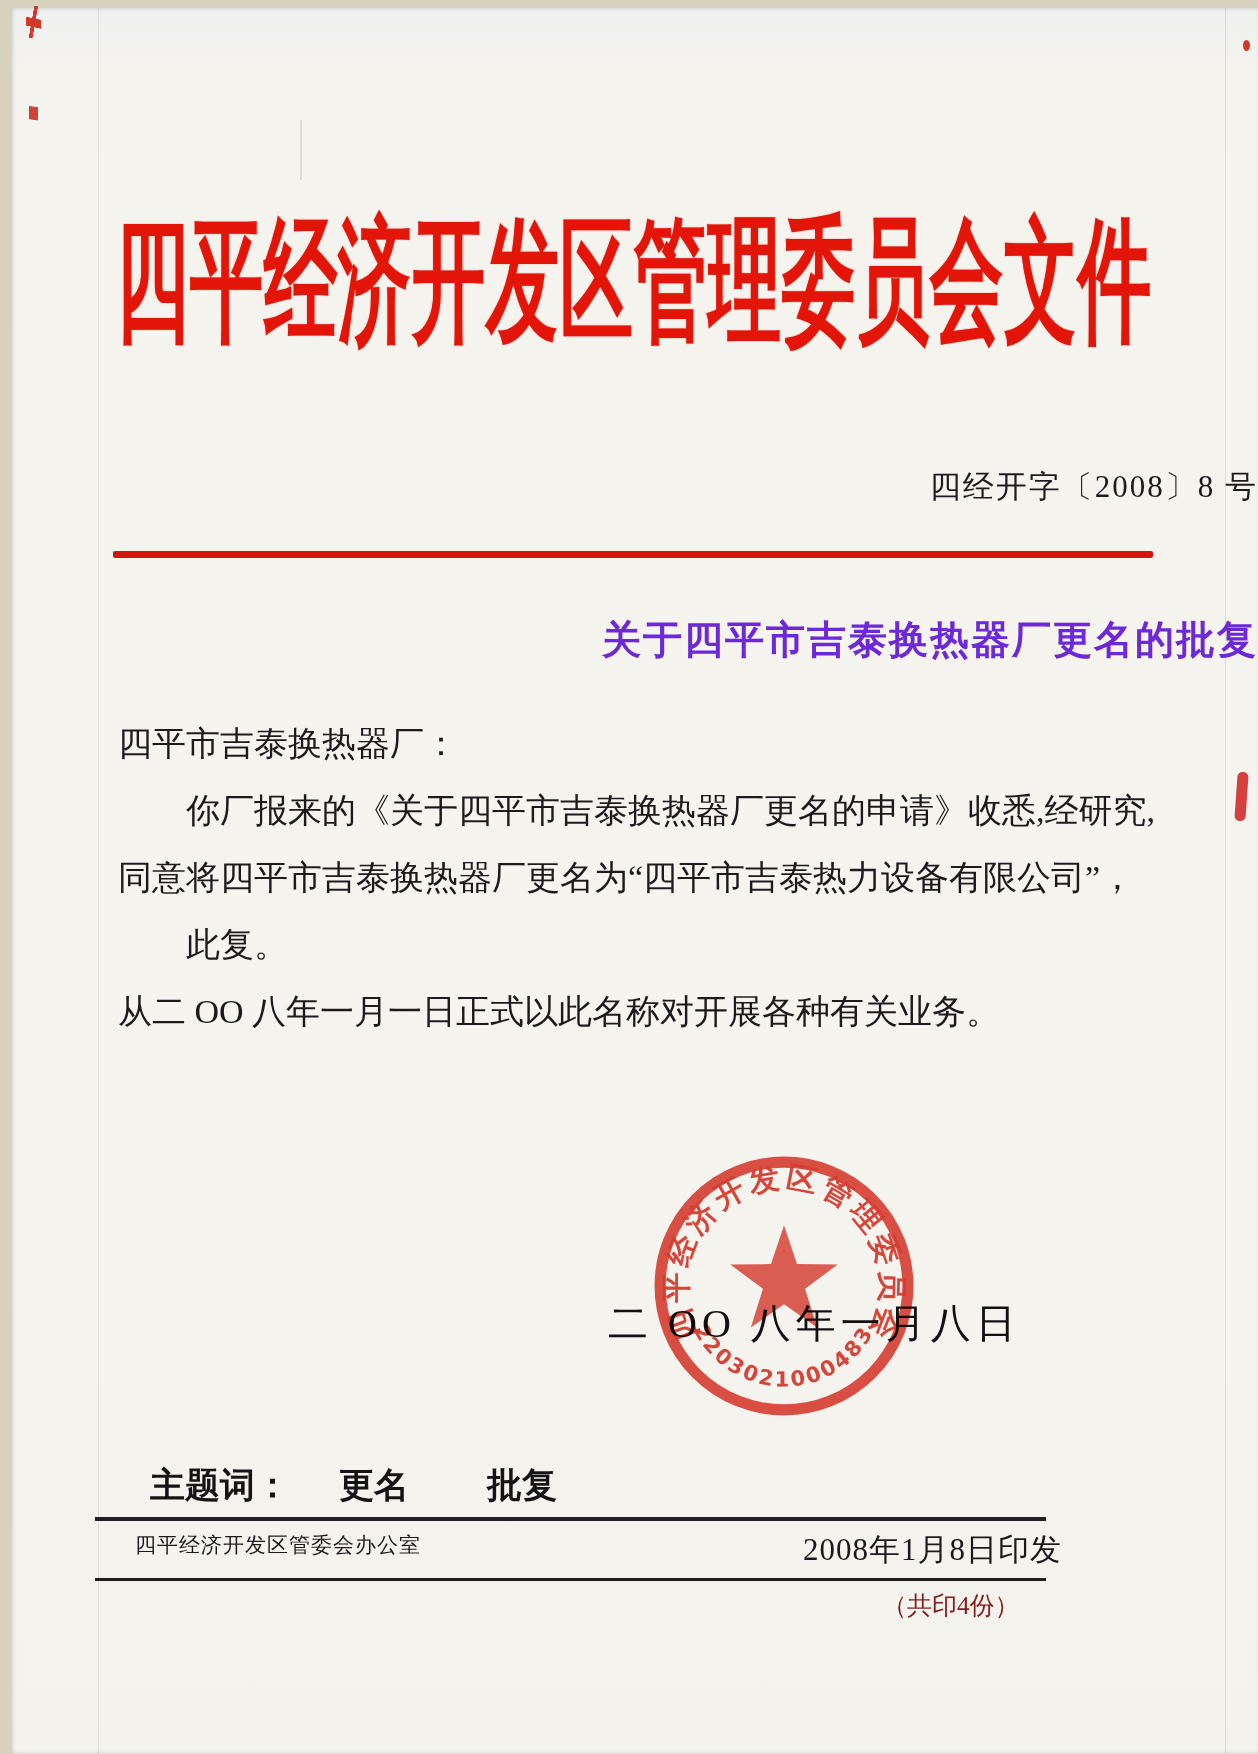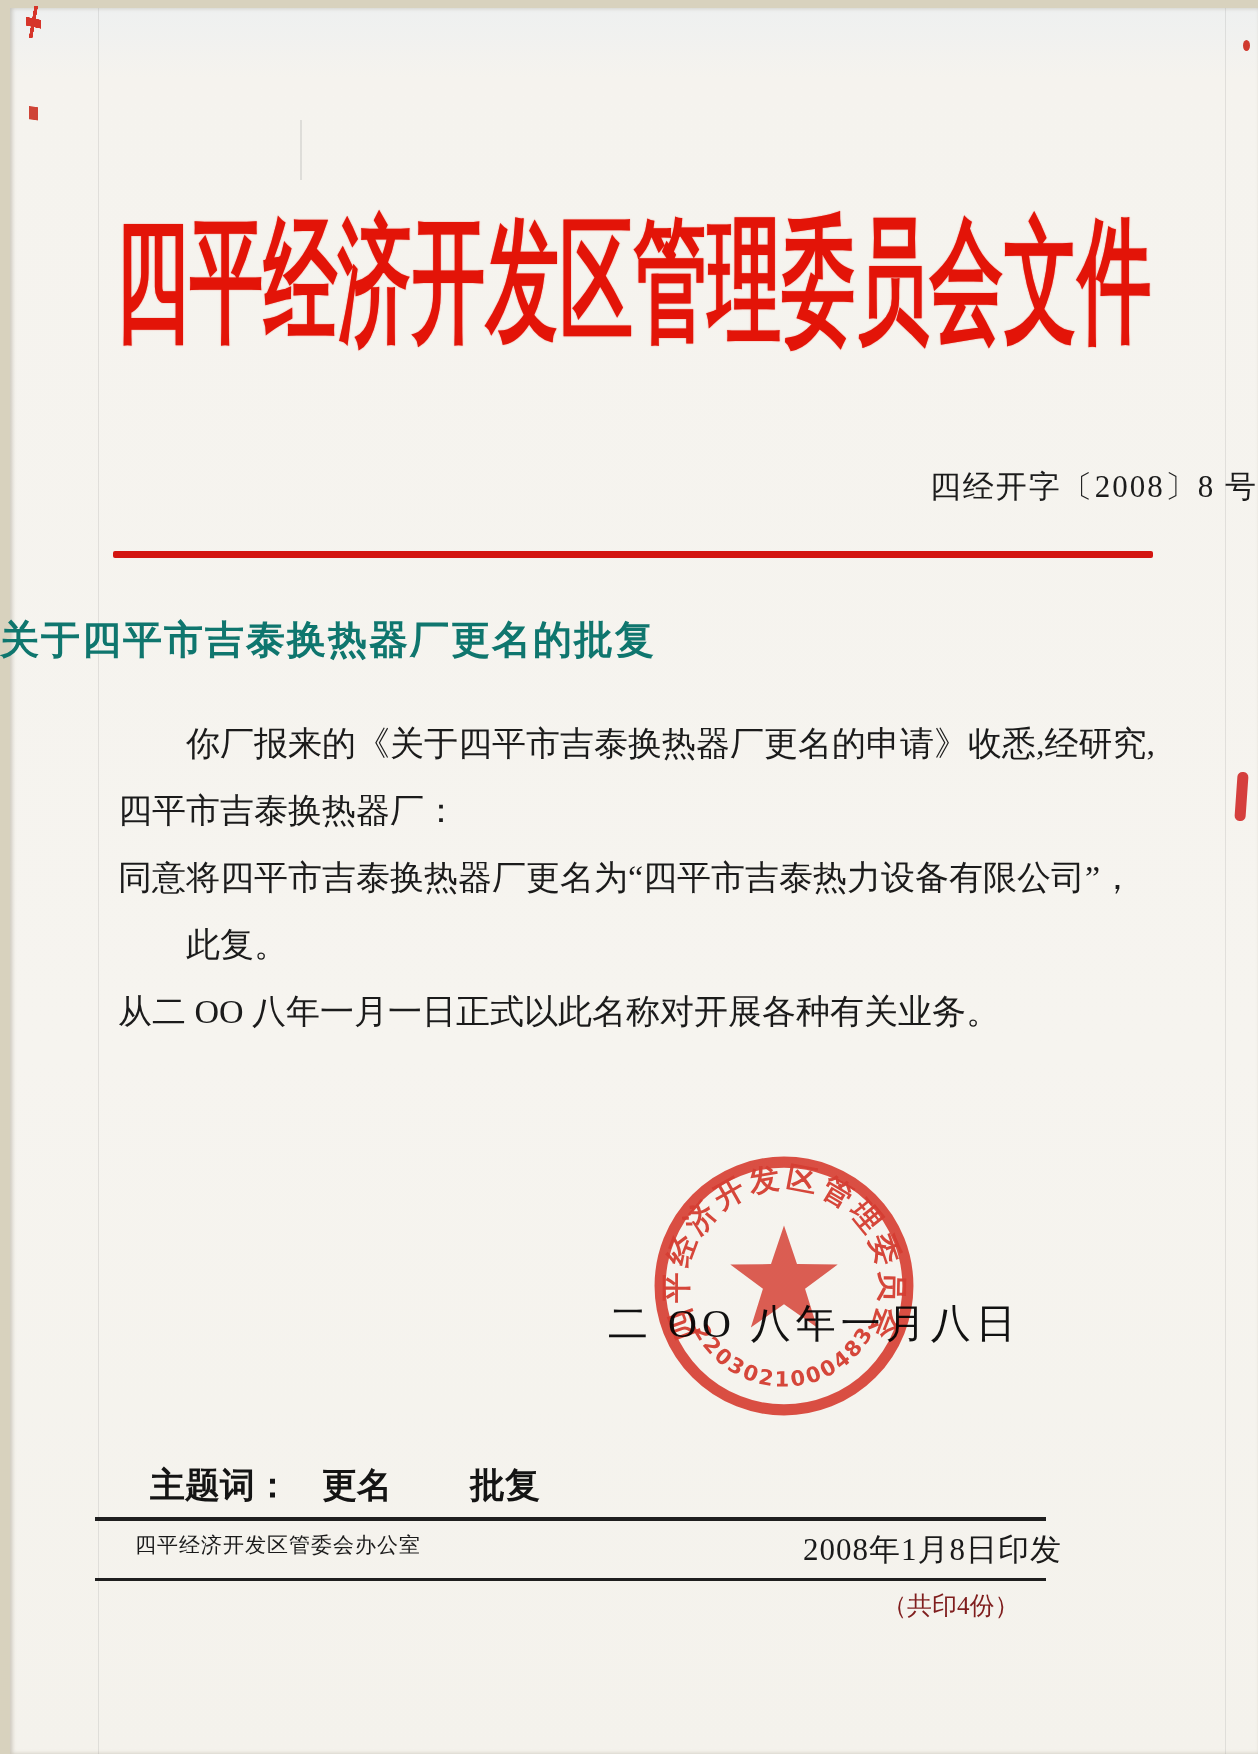--- a/index.html
+++ b/index.html
@@ -30,21 +30,21 @@
   .doc-number{
     position:absolute;left:0;width:1258px;top:466px;
     text-align:right;font-size:31px;color:#1c1c1c;letter-spacing:2px;
   }
   .red-rule{
     position:absolute;left:113px;top:551px;width:1040px;height:7px;
     background:#d31510;border-radius:2px;
   }
   .doc-title{
     position:absolute;left:0;width:1258px;top:613px;
-    text-align:left;font-size:39px;font-weight:bold;color:#0f766e;
+    text-align:right;font-size:39px;font-weight:bold;color:#6d28d9;
     letter-spacing:2px;
   }
   .body-block{
     position:absolute;left:118px;top:710px;width:1040px;
     font-size:34px;color:#1b1b1b;line-height:67px;
   }
   .body-line{white-space:nowrap;}
   .indent{text-indent:2em;}
 
   .date-line{
@@ -52,21 +52,21 @@
     font-size:40px;color:#111;letter-spacing:5px;z-index:1;white-space:nowrap;
   }
   .seal{
     position:absolute;left:648px;top:1150px;width:272px;height:272px;z-index:2;
     mix-blend-mode:multiply;opacity:.9;
   }
   .keywords-row{
     position:absolute;left:150px;top:1462px;
     font-size:35px;font-weight:bold;color:#141414;white-space:nowrap;
   }
-  .kw{margin-left:32px;}
+  .kw{margin-left:49px;}
   .kw2{margin-left:78px;}
   .black-rule{position:absolute;left:95px;width:951px;background:#1f1f1f;}
   .rule-top{top:1517px;height:4px;}
   .rule-bottom{top:1578px;height:3px;}
   .footer-left{
     position:absolute;left:135px;top:1531px;font-size:21px;color:#1a1a1a;
     letter-spacing:1px;white-space:nowrap;
   }
   .footer-right{
     position:absolute;left:803px;top:1529px;font-size:31px;color:#1a1a1a;
@@ -99,22 +99,22 @@
 
 <div class="red-header">四平经济开发区管理委员会文件</div>
 
 <div class="doc-number">四经开字〔2008〕8 号</div>
 
 <div class="red-rule"></div>
 
 <div class="doc-title">关于四平市吉泰换热器厂更名的批复</div>
 
 <div class="body-block">
+  <div class="body-line">四平市吉泰换热器厂：</div>
   <div class="body-line indent">你厂报来的《关于四平市吉泰换热器厂更名的申请》收悉,经研究,</div>
-  <div class="body-line">四平市吉泰换热器厂：</div>
   <div class="body-line">同意将四平市吉泰换热器厂更名为“四平市吉泰热力设备有限公司”，</div>
   <div class="body-line indent">此复。</div>
   <div class="body-line">从二 OO 八年一月一日正式以此名称对开展各种有关业务。</div>
 </div>
 
 <div class="date-line">二 OO 八年一月八日</div>
 
 <svg class="seal" viewBox="0 0 270 270">
   <defs>
     <path id="sealArc" d="M 51,183.5 A 97,97 0 1 1 219,183.5" fill="none"></path>

